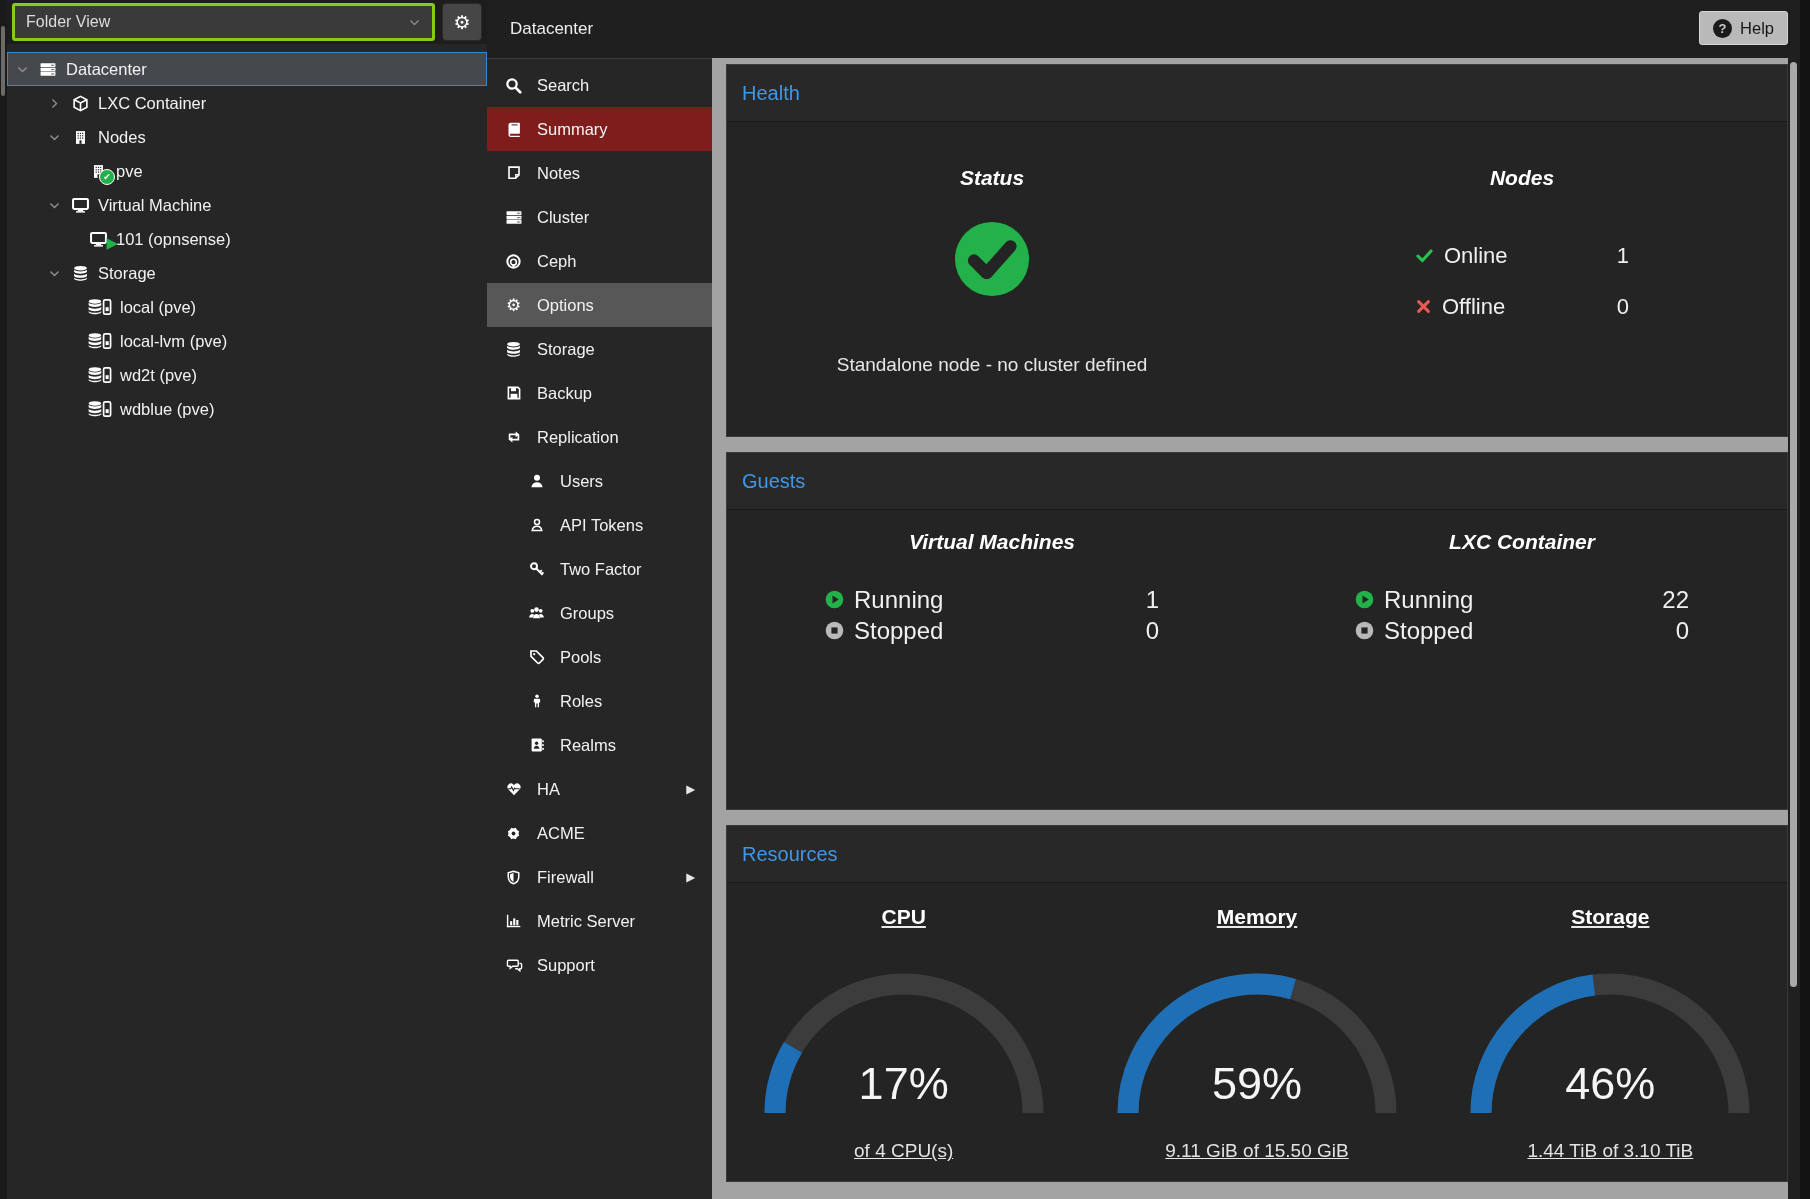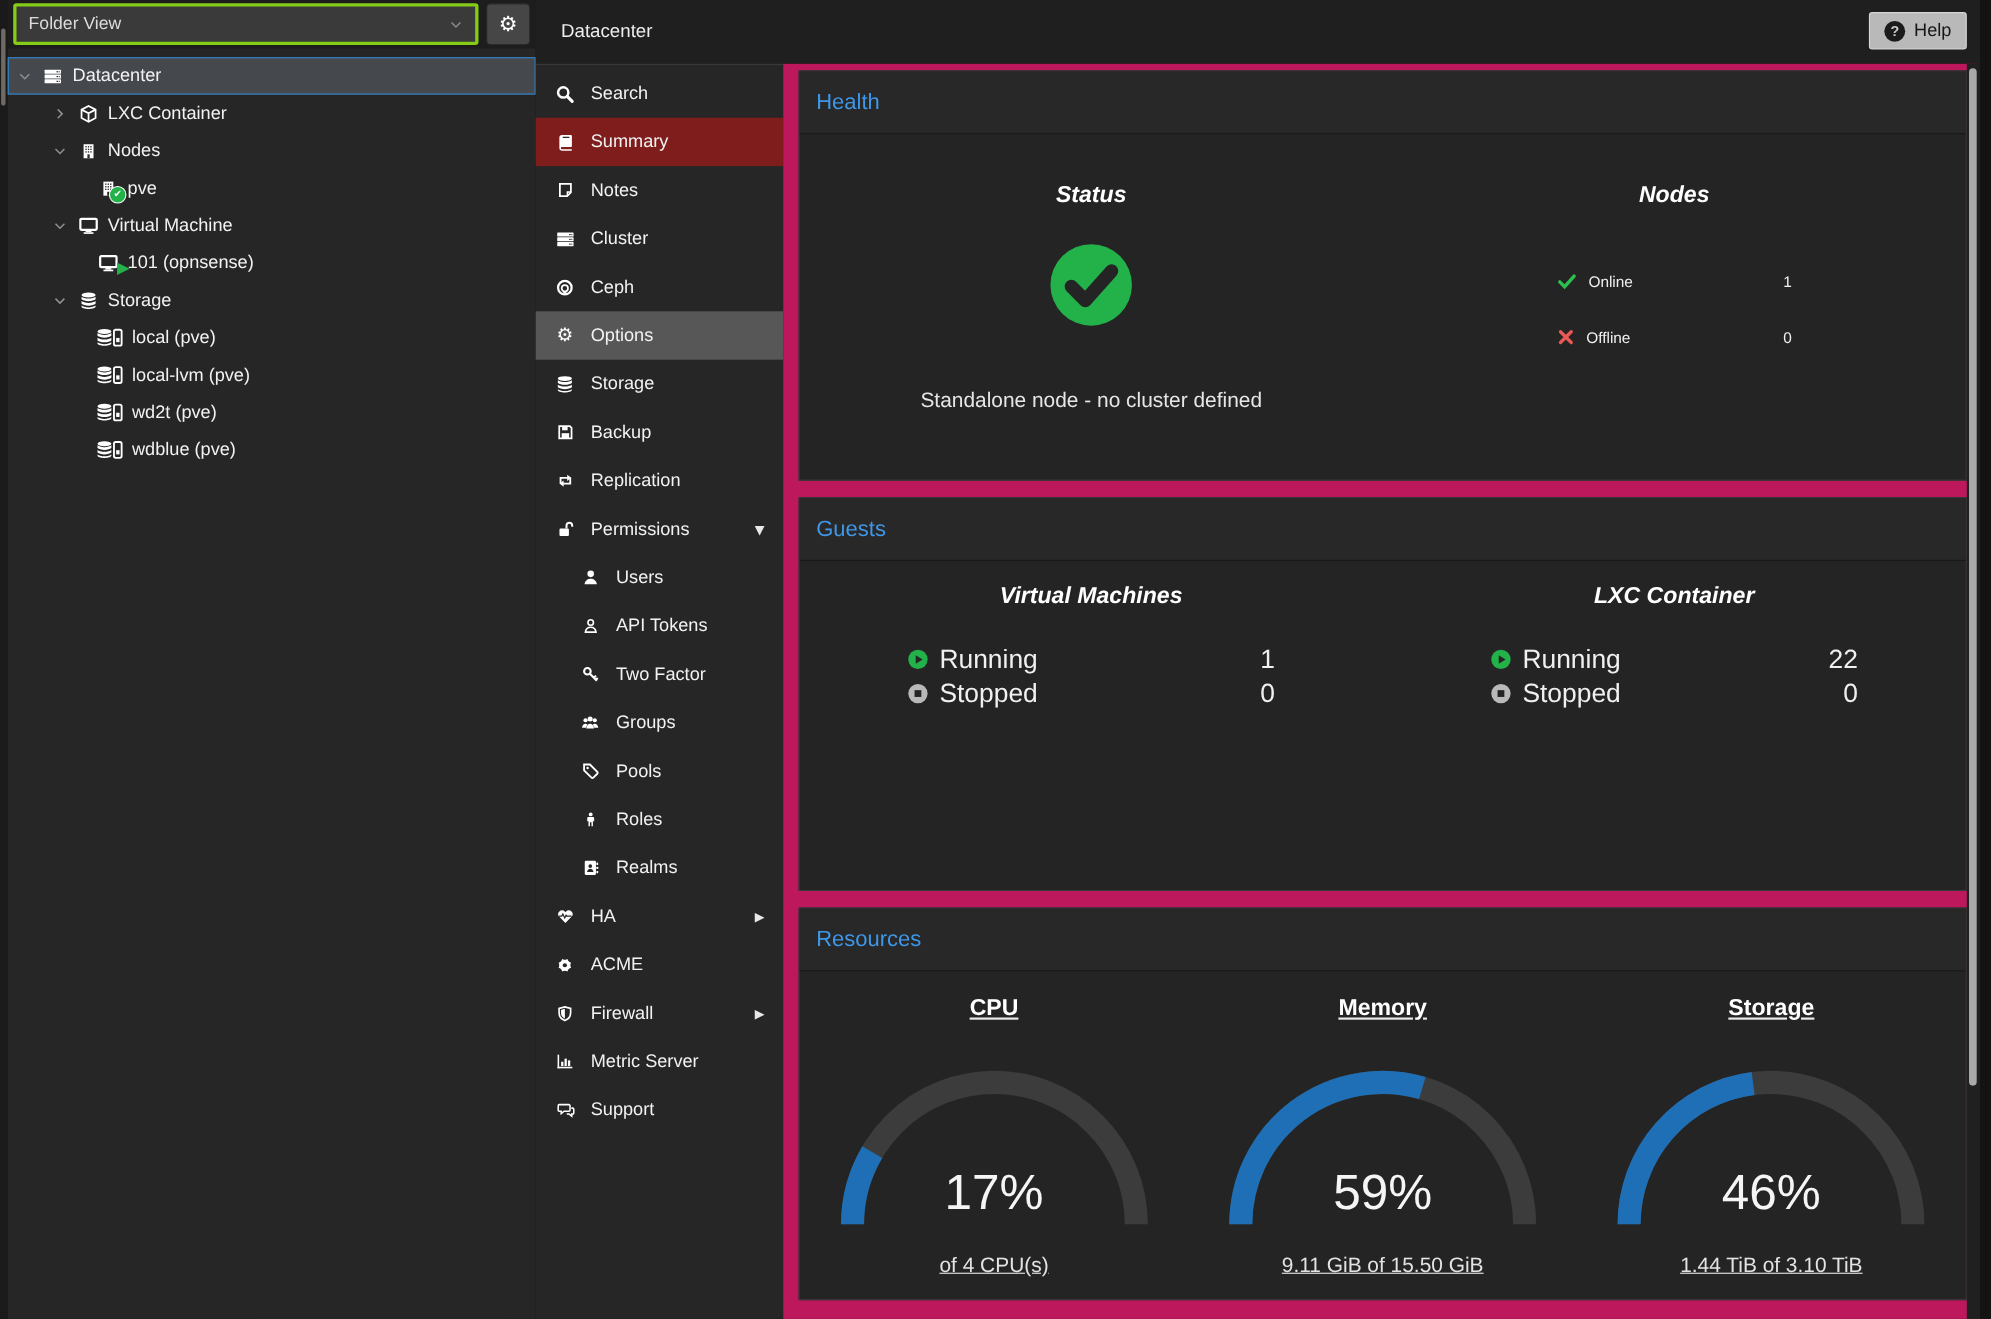--- a/index.html
+++ b/index.html
@@ -45,35 +45,35 @@
         border-top:1px solid #3c3c3c;box-sizing:border-box;padding-top:4px;}
   .menu-item{height:44px;display:flex;align-items:center;padding-left:16px;font-size:16.5px;gap:13px;
              position:relative;color:#f2f2f2;}
   .menu-item .m-ic{width:21px;height:18px;display:flex;align-items:center;justify-content:center;font-size:16px;color:#fff;}
   .menu-item.sub{padding-left:39px;}
   .menu-item.selected{background:#7f1d1d;}
   .menu-item.hover{background:#575757;}
   .menu-item .caret{position:absolute;right:17px;font-size:11.5px;color:#e8e8e8;}
 
   
-  .content{position:absolute;left:712px;top:58px;width:1098px;bottom:0;background:#be185d;}
+  .content{position:absolute;left:712px;top:58px;width:1098px;bottom:0;background:#a3a3a3;}
   .panel{position:absolute;left:14px;width:1062px;background:#242424;border:1px solid #3a3a3a;box-sizing:border-box;}
   .panel-h{height:56px;background:#282828;border-bottom:1px solid #191919;display:flex;align-items:center;
            padding-left:15px;font-size:20px;color:#3e97e8;}
   .panel-b{position:relative;}
   #panel-health{top:6px;height:373px;}
   #panel-guests{top:394px;height:358px;}
   #panel-resources{top:767px;height:357px;}
   .half{position:absolute;top:0;height:100%;width:50%;}
   .half.right{left:50%;}
   .col-head{position:absolute;top:44px;width:100%;text-align:center;font-size:21px;font-weight:bold;color:#fff;font-style:italic;}
   .status-circle{position:absolute;top:98px;left:50%;transform:translateX(-50%);}
   .status-msg{position:absolute;top:232px;width:100%;text-align:center;font-size:19px;color:#e6e6e6;}
   .stat-rows{position:absolute;left:50%;transform:translateX(-50%);}
-  .stat-row{display:flex;align-items:center;gap:10px;font-size:14px;color:#f0f0f0;}
+  .stat-row{display:flex;align-items:center;gap:10px;font-size:22px;color:#f0f0f0;}
   .stat-row .val{margin-left:auto;}
   .nodes-rows{top:108px;width:214px;}
   .nodes-rows .stat-row{height:51px;}
   .guest-head{top:20px;}
   .guest-rows{top:74px;width:334px;}
   .guest-rows .stat-row{height:31px;font-size:24px;}
 
   
   .res-body{display:flex;}
   .third{flex:1;display:flex;flex-direction:column;align-items:center;padding-top:22px;text-decoration:underline;}
@@ -403,30 +403,20 @@
           <svg width="18" height="16" viewBox="0 0 16 16" xmlns="http://www.w3.org/2000/svg">
             <g stroke="currentColor" stroke-width="1.7" fill="none">
               <path d="M3.6 10.6V5.4h7.2"></path>
               <path d="M12.4 5.4v5.2H5.2"></path>
             </g>
             <path fill="currentColor" d="M9.6 2.6 13.4 5.4 9.6 8.2z"></path>
             <path fill="currentColor" d="M6.4 7.8 2.6 10.6 6.4 13.4z"></path>
           </svg>
         </span>
         <span>Replication</span>
-      </div>
-      <div class="menu-item">
-        <span class="m-ic">
-          <svg width="16" height="17" viewBox="0 0 16 16" xmlns="http://www.w3.org/2000/svg">
-            <rect x="2.6" y="7" width="8.6" height="6.8" rx="1" fill="currentColor"></rect>
-            <path d="M9 7V4.4a2.6 2.6 0 0 1 5.2 0V5.4" fill="none" stroke="currentColor" stroke-width="1.8"></path>
-          </svg>
-        </span>
-        <span>Permissions</span>
-        <span class="caret glyph">▼</span>
       </div>
       <div class="menu-item sub">
         <span class="m-ic">
           <svg width="16" height="16" viewBox="0 0 16 16" xmlns="http://www.w3.org/2000/svg">
             <g fill="currentColor">
               <circle cx="8" cy="4.7" r="3"></circle>
               <path d="M2.4 14.2c.4-3.3 2.8-5 5.6-5s5.2 1.7 5.6 5z"></path>
             </g>
           </svg>
         </span>

